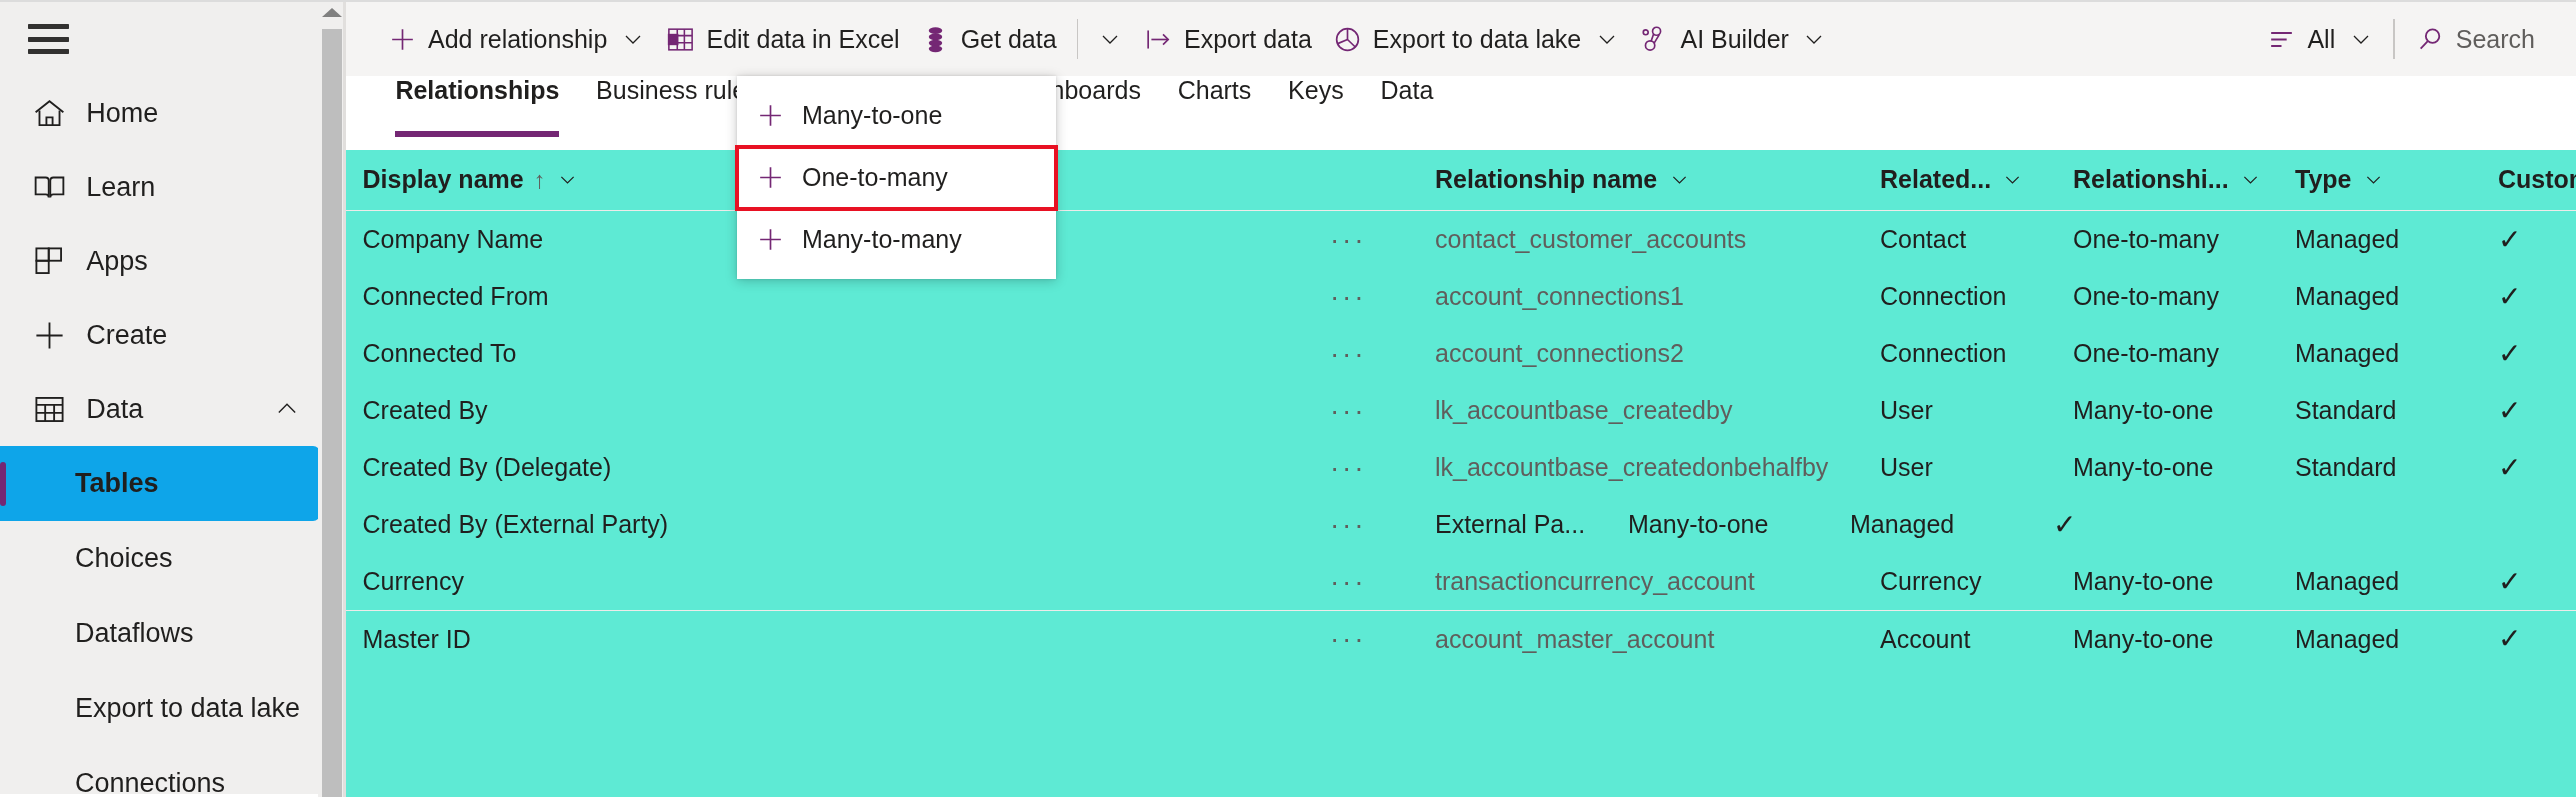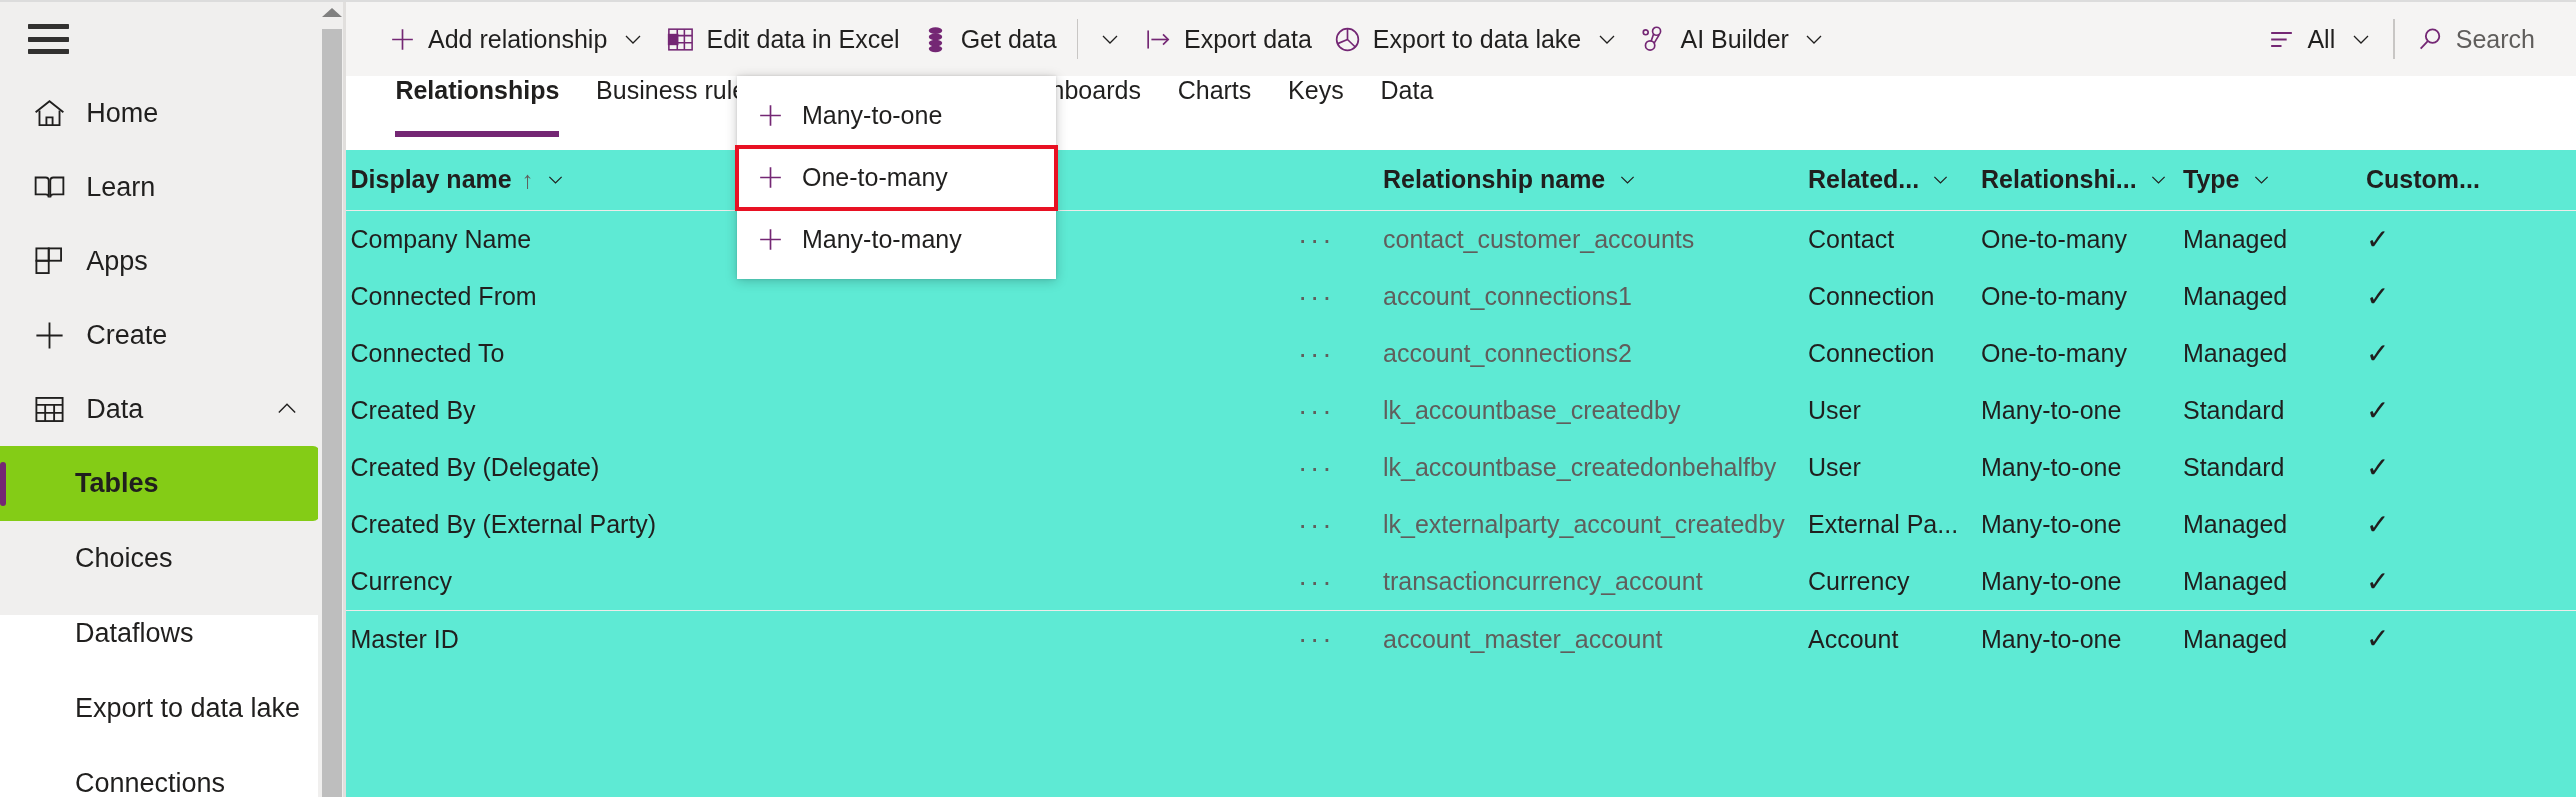--- a/index.html
+++ b/index.html
@@ -13,21 +13,21 @@
     position: relative;
     width: 2576px; height: 798px;
     background: #ffffff;
     display: flex;
   }
 
   
   .sidebar {
     position: relative;
     width: 346px;
-    height: 615px;
+    height: 794px;
     background: #f0efee;
     flex: 0 0 346px;
     border-top: 2.8px solid #dcdcdc;
   }
   .hamburger-wrap {
     position: absolute;
     left: 0; top: 0;
     width: 346px; height: 74px;
     display: flex; align-items: center;
   }
@@ -64,21 +64,21 @@
   .nav-sub {
     height: 75px;
     display: flex; align-items: center;
     padding-left: 75px;
     font-size: 27px;
     color: #201f1e;
     position: relative;
     cursor: pointer;
   }
   .nav-sub.selected {
-    background: #84cc16;
+    background: #0ea5e9;
     font-weight: 700;
     border-radius: 0 7px 7px 0;
     width: 320px;
   }
   .nav-sub.selected::before {
     content: "";
     position: absolute;
     left: 0; top: 50%; transform: translateY(-50%);
     width: 6.4px; height: 44px;
     background: #742774;
@@ -219,22 +219,23 @@
     left: 18.4px; right: 18.4px; bottom: 0;
     height: 5.7px; background: #742774;
   }
 
   
   .grid { position: absolute; left: 0; right: 0; top: 147px; bottom: 0; }
   .grid-row {
     display: flex;
     align-items: center;
     height: 57px;
-    padding-left: 1px;
+    padding-left: 13px;
     font-size: 25px;
+    gap: 20px;
   }
   .grid-head {
     height: 62px;
     border-bottom: 1.4px solid #edebe9;
     font-weight: 700;
     color: #201f1e;
   }
   .grid-head .hcell {
     display: flex; align-items: center;
     cursor: pointer;
@@ -609,21 +610,20 @@
           <div class="c-relname">lk_accountbase_createdonbehalfby</div>
           <div class="c-related">User</div>
           <div class="c-reltype">Many-to-one</div>
           <div class="c-type">Standard</div>
           <div class="c-custom check">✓</div>
         </div>
 
         <div class="grid-row">
           <div class="c-display">Created By (External Party)</div>
           <div class="c-dots">···</div>
-          <div class="c-relname">lk_externalparty_account_createdby</div>
           <div class="c-related">External Pa...</div>
           <div class="c-reltype">Many-to-one</div>
           <div class="c-type">Managed</div>
           <div class="c-custom check">✓</div>
         </div>
 
         <div class="grid-row">
           <div class="c-display">Currency</div>
           <div class="c-dots">···</div>
           <div class="c-relname">transactioncurrency_account</div>

